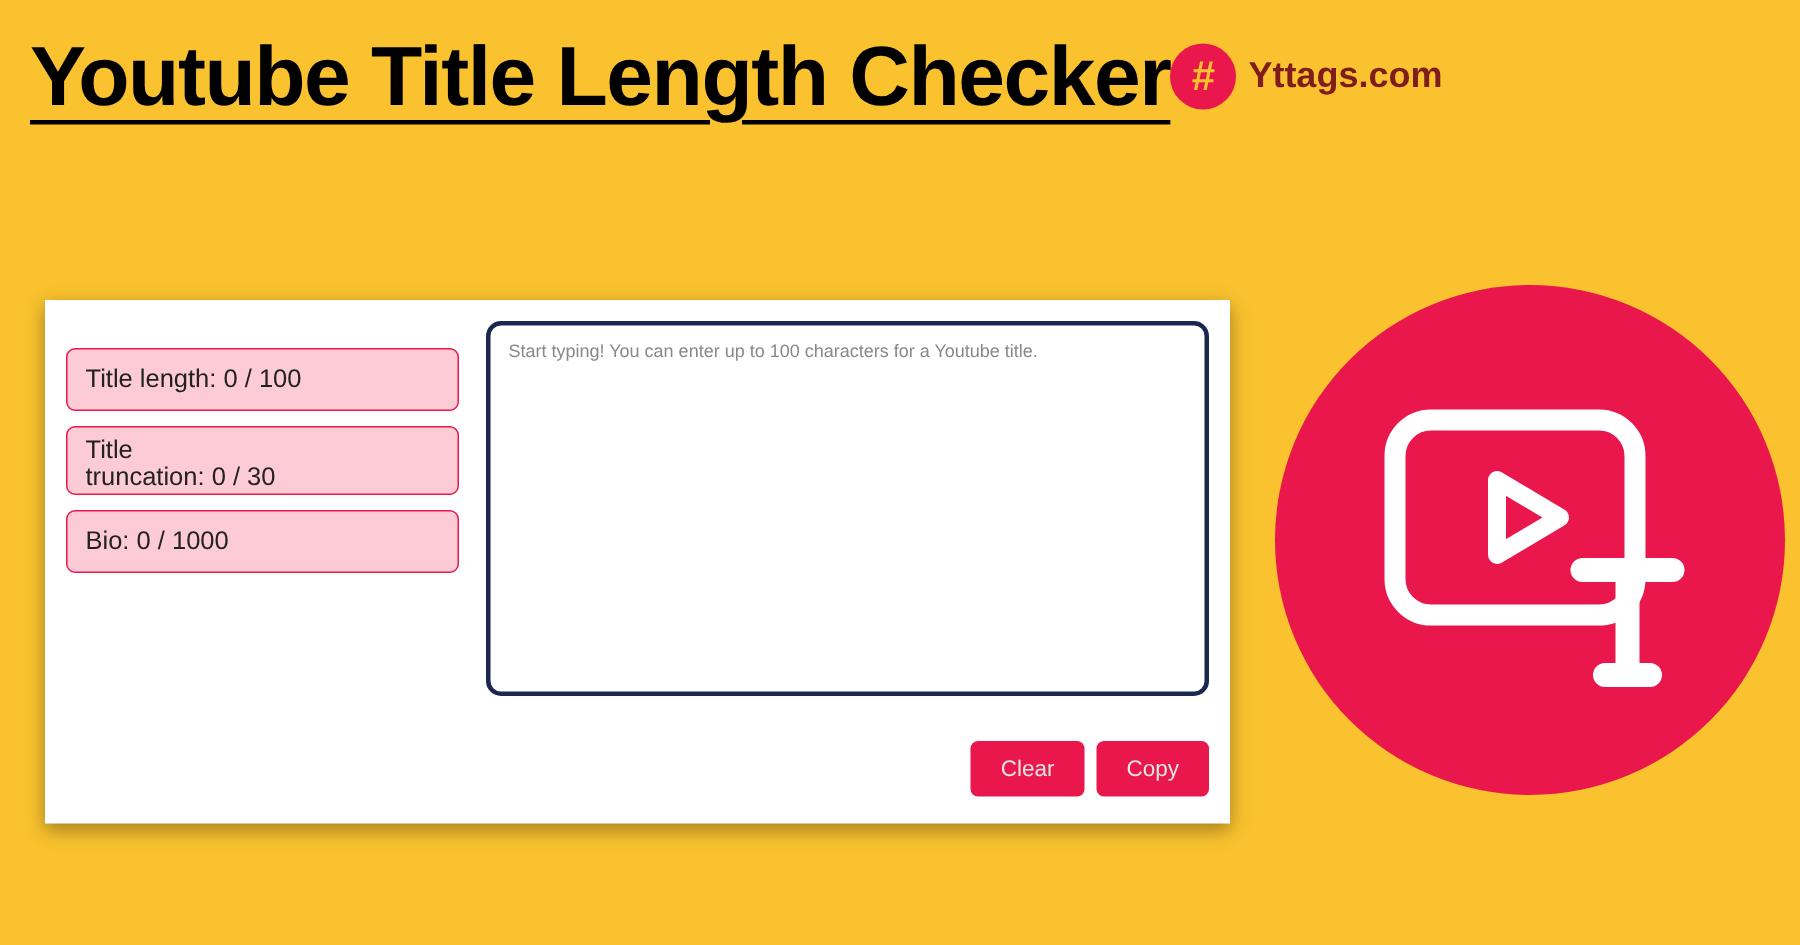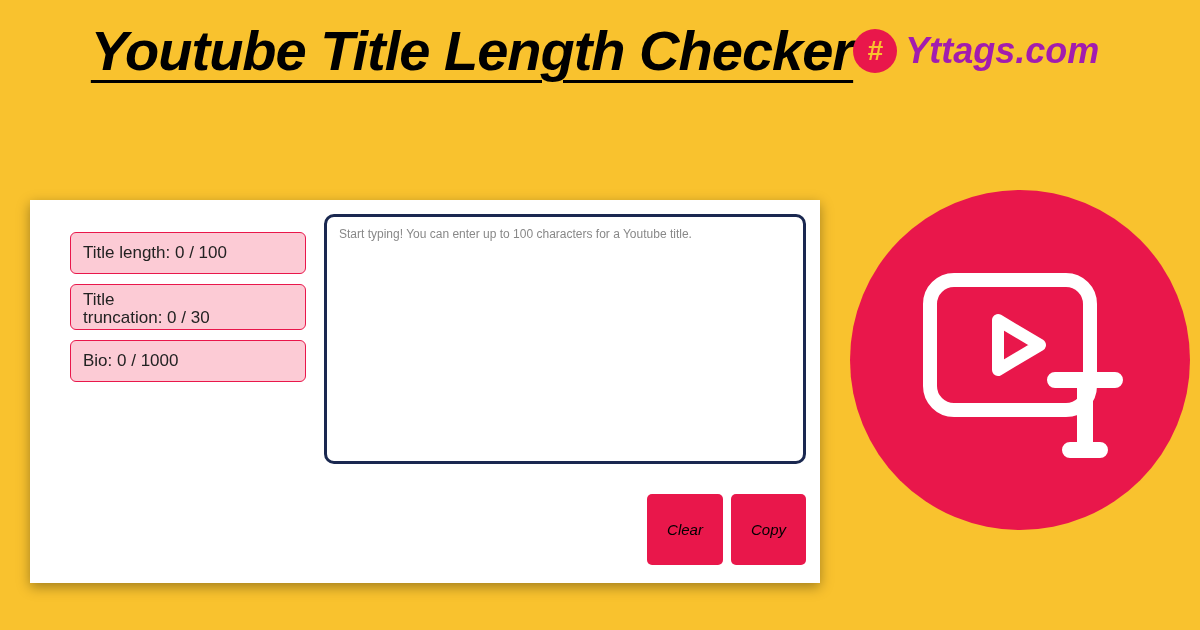--- a/index.html
+++ b/index.html
@@ -11,23 +11,22 @@
       width: 1200px;
       height: 630px;
       background: #F9C22E;
       font-family: Arial, Helvetica, sans-serif;
       overflow: hidden;
       position: relative;
     }
     .header {
       display: flex;
       align-items: center;
-      justify-content: center;
+      justify-content: flex-start;
       padding: 18px 30px 0 20px;
-      font-style: italic;
     }
     .page-title {
       font-size: 56px;
       font-weight: 900;
       color: #000;
       text-decoration: underline;
       text-decoration-thickness: 3px;
       text-underline-offset: 10px;
       letter-spacing: -1px;
     }
@@ -42,23 +41,23 @@
       background: #E9174B;
       border-radius: 50%;
       display: flex;
       align-items: center;
       justify-content: center;
       color: #F9C22E;
       font-size: 28px;
       font-weight: 900;
     }
     .brand-text {
-      font-size: 36px;
+      font-size: 24px;
       font-weight: 900;
-      color: #a21caf;
+      color: #7f1d1d;
     }
     .card {
       position: absolute;
       top: 200px;
       left: 30px;
       width: 790px;
       background: #fff;
       box-shadow: 0 4px 12px rgba(0,0,0,0.35);
       padding: 14px 14px 18px 14px;
       display: flex;
@@ -72,21 +71,20 @@
       gap: 10px;
       padding-top: 18px;
     }
     .counter {
       background: #FCCBD5;
       border: 1px solid #E9174B;
       border-radius: 6px;
       padding: 10px 12px;
       font-size: 17px;
       color: #222;
-      margin-left: 26px;
     }
     .input-area {
       flex: 1;
       display: flex;
       flex-direction: column;
     }
     textarea {
       width: 100%;
       height: 250px;
       border: 3px solid #1a2850;
@@ -102,27 +100,26 @@
     }
     .buttons-row {
       width: 100%;
       display: flex;
       justify-content: flex-end;
       gap: 8px;
       margin-top: 12px;
     }
     .btn {
       background: #E9174B;
-      color: #000000;
+      color: #e5e5e5;
       border: none;
       border-radius: 5px;
-      padding: 27px 20px;
+      padding: 10px 20px;
       font-size: 15px;
       cursor: pointer;
-      font-style: italic;
     }
     .logo-circle {
       position: absolute;
       top: 190px;
       right: 10px;
       width: 340px;
       height: 340px;
       background: #E9174B;
       border-radius: 50%;
       display: flex;

